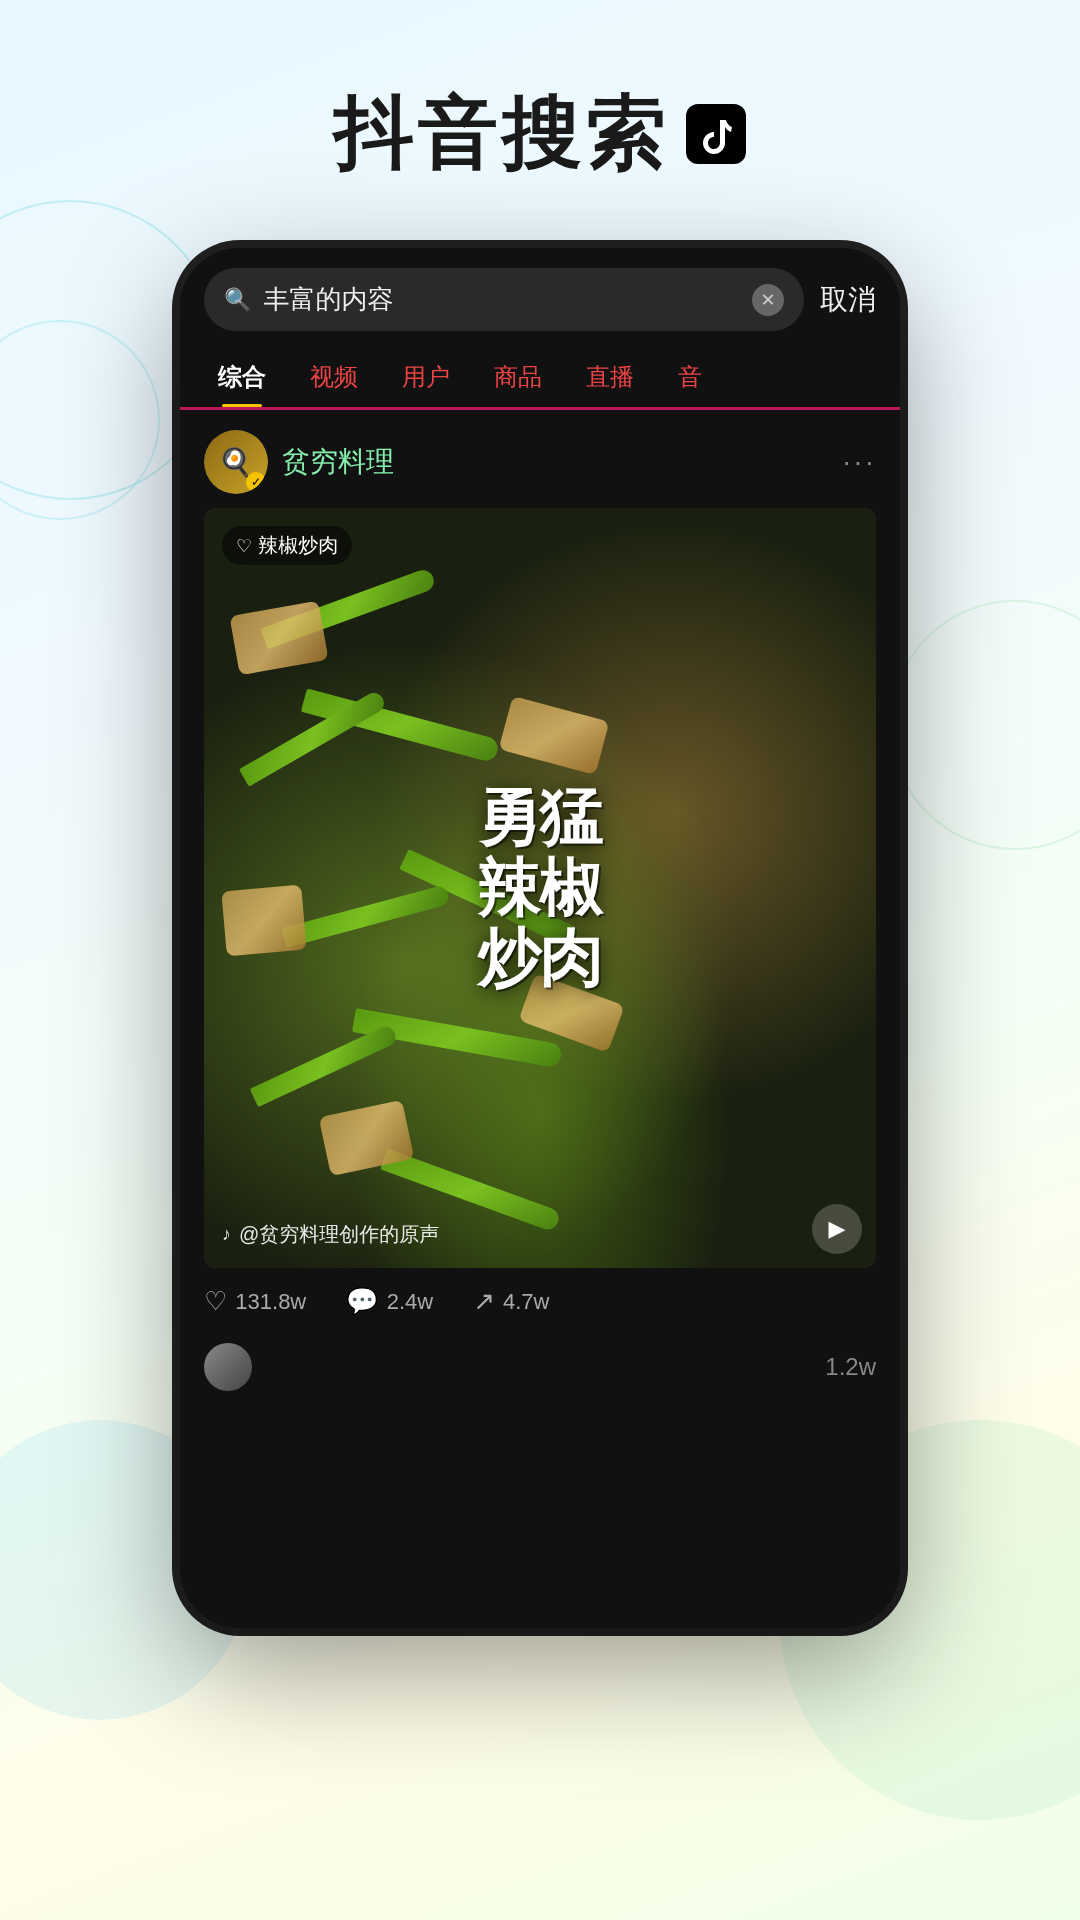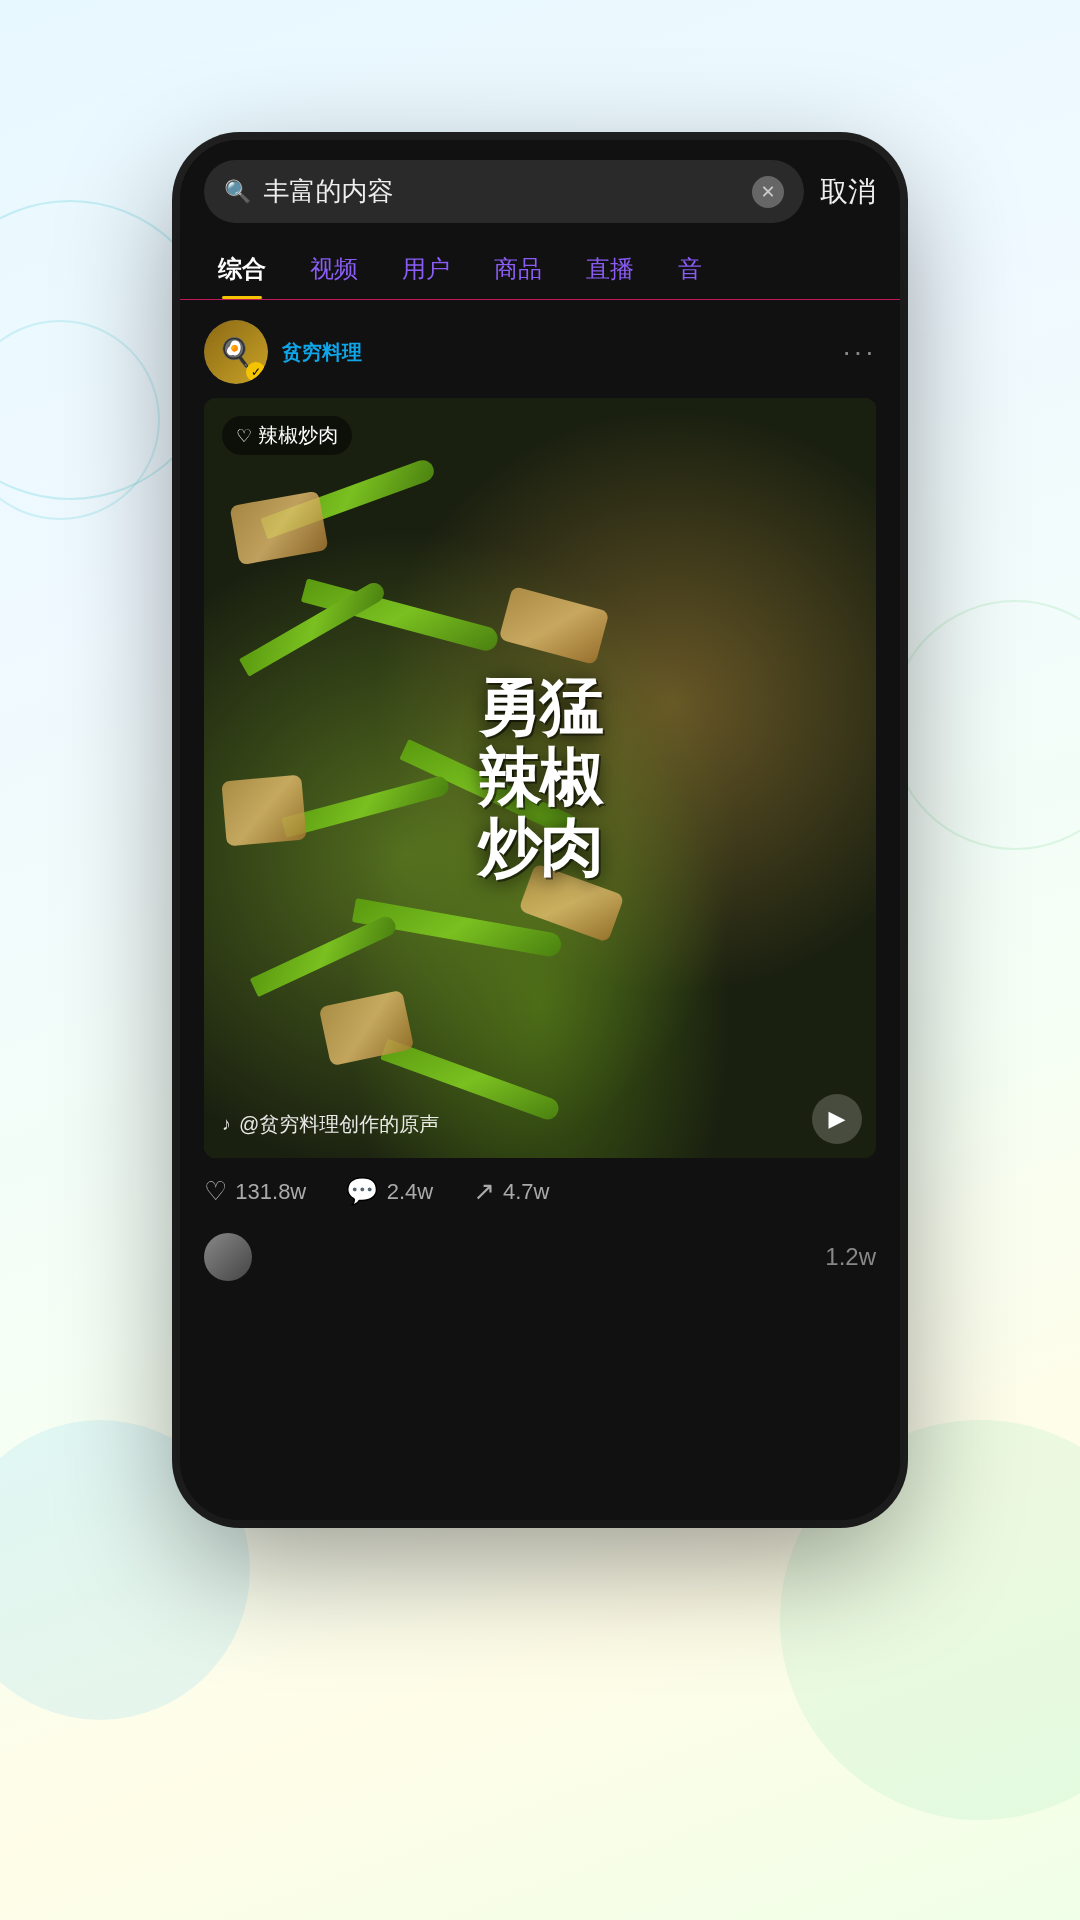--- a/index.html
+++ b/index.html
@@ -155,27 +155,27 @@
       color: #eee;
       font-size: 28px;
       white-space: nowrap;
     }
 
     
     .tabs-row {
       display: flex;
       padding: 0 16px;
       background: #111;
-      border-bottom: 1px solid #be185d;
+      border-bottom: 3px solid #be185d;
       gap: 0;
     }
     .tab-item {
       padding: 14px 22px;
       font-size: 24px;
-      color: #8b5cf6;
+      color: #ef4444;
       position: relative;
       cursor: pointer;
     }
     .tab-item.active {
       color: #fff;
       font-weight: 700;
     }
     .tab-item.active::after {
       content: '';
       position: absolute;
@@ -230,23 +230,23 @@
       width: 20px; height: 20px;
       background: #f5c400;
       border-radius: 50%;
       display: flex;
       align-items: center;
       justify-content: center;
       font-size: 12px;
       color: #000;
     }
     .username {
-      color: #0ea5e9;
-      font-size: 20px;
-      font-weight: 700;
+      color: #86efac;
+      font-size: 28px;
+      font-weight: 400;
     }
     .more-btn {
       color: #888;
       font-size: 28px;
       letter-spacing: 2px;
     }
     .post-text {
       font-size: 23px;
       color: #ddd;
       line-height: 1.5;
@@ -396,20 +396,28 @@
 </head>
 <body>
 
 <div class="bg-circle-1"></div>
 <div class="bg-circle-2"></div>
 <div class="bg-circle-3"></div>
 <div class="bg-blob"></div>
 <div class="bg-blob2"></div>
 
 <div class="header-section">
+  <div class="main-title">
+    <span>抖音搜索</span>
+    <span class="tiktok-logo-badge">
+      <svg viewBox="0 0 44 44" fill="none" xmlns="http://www.w3.org/2000/svg">
+        <path d="M32 8c0 0 1 5 6 7l-1 5c-3-1-5-3-6-5v16c0 6-5 11-11 11S9 37 9 31s5-11 11-11v5c-3 0-6 2-6 6s3 6 6 6 6-3 6-6V8h6z" fill="white"></path>
+      </svg>
+    </span>
+  </div>
 </div>
 
 <div class="phone-wrapper">
   <div class="phone-mockup">
     <div class="phone-screen">
 
       <div class="search-bar-row">
         <div class="search-input-wrap">
           <span class="search-icon-wrap">🔍</span>
           <span class="search-text">丰富的内容</span>

